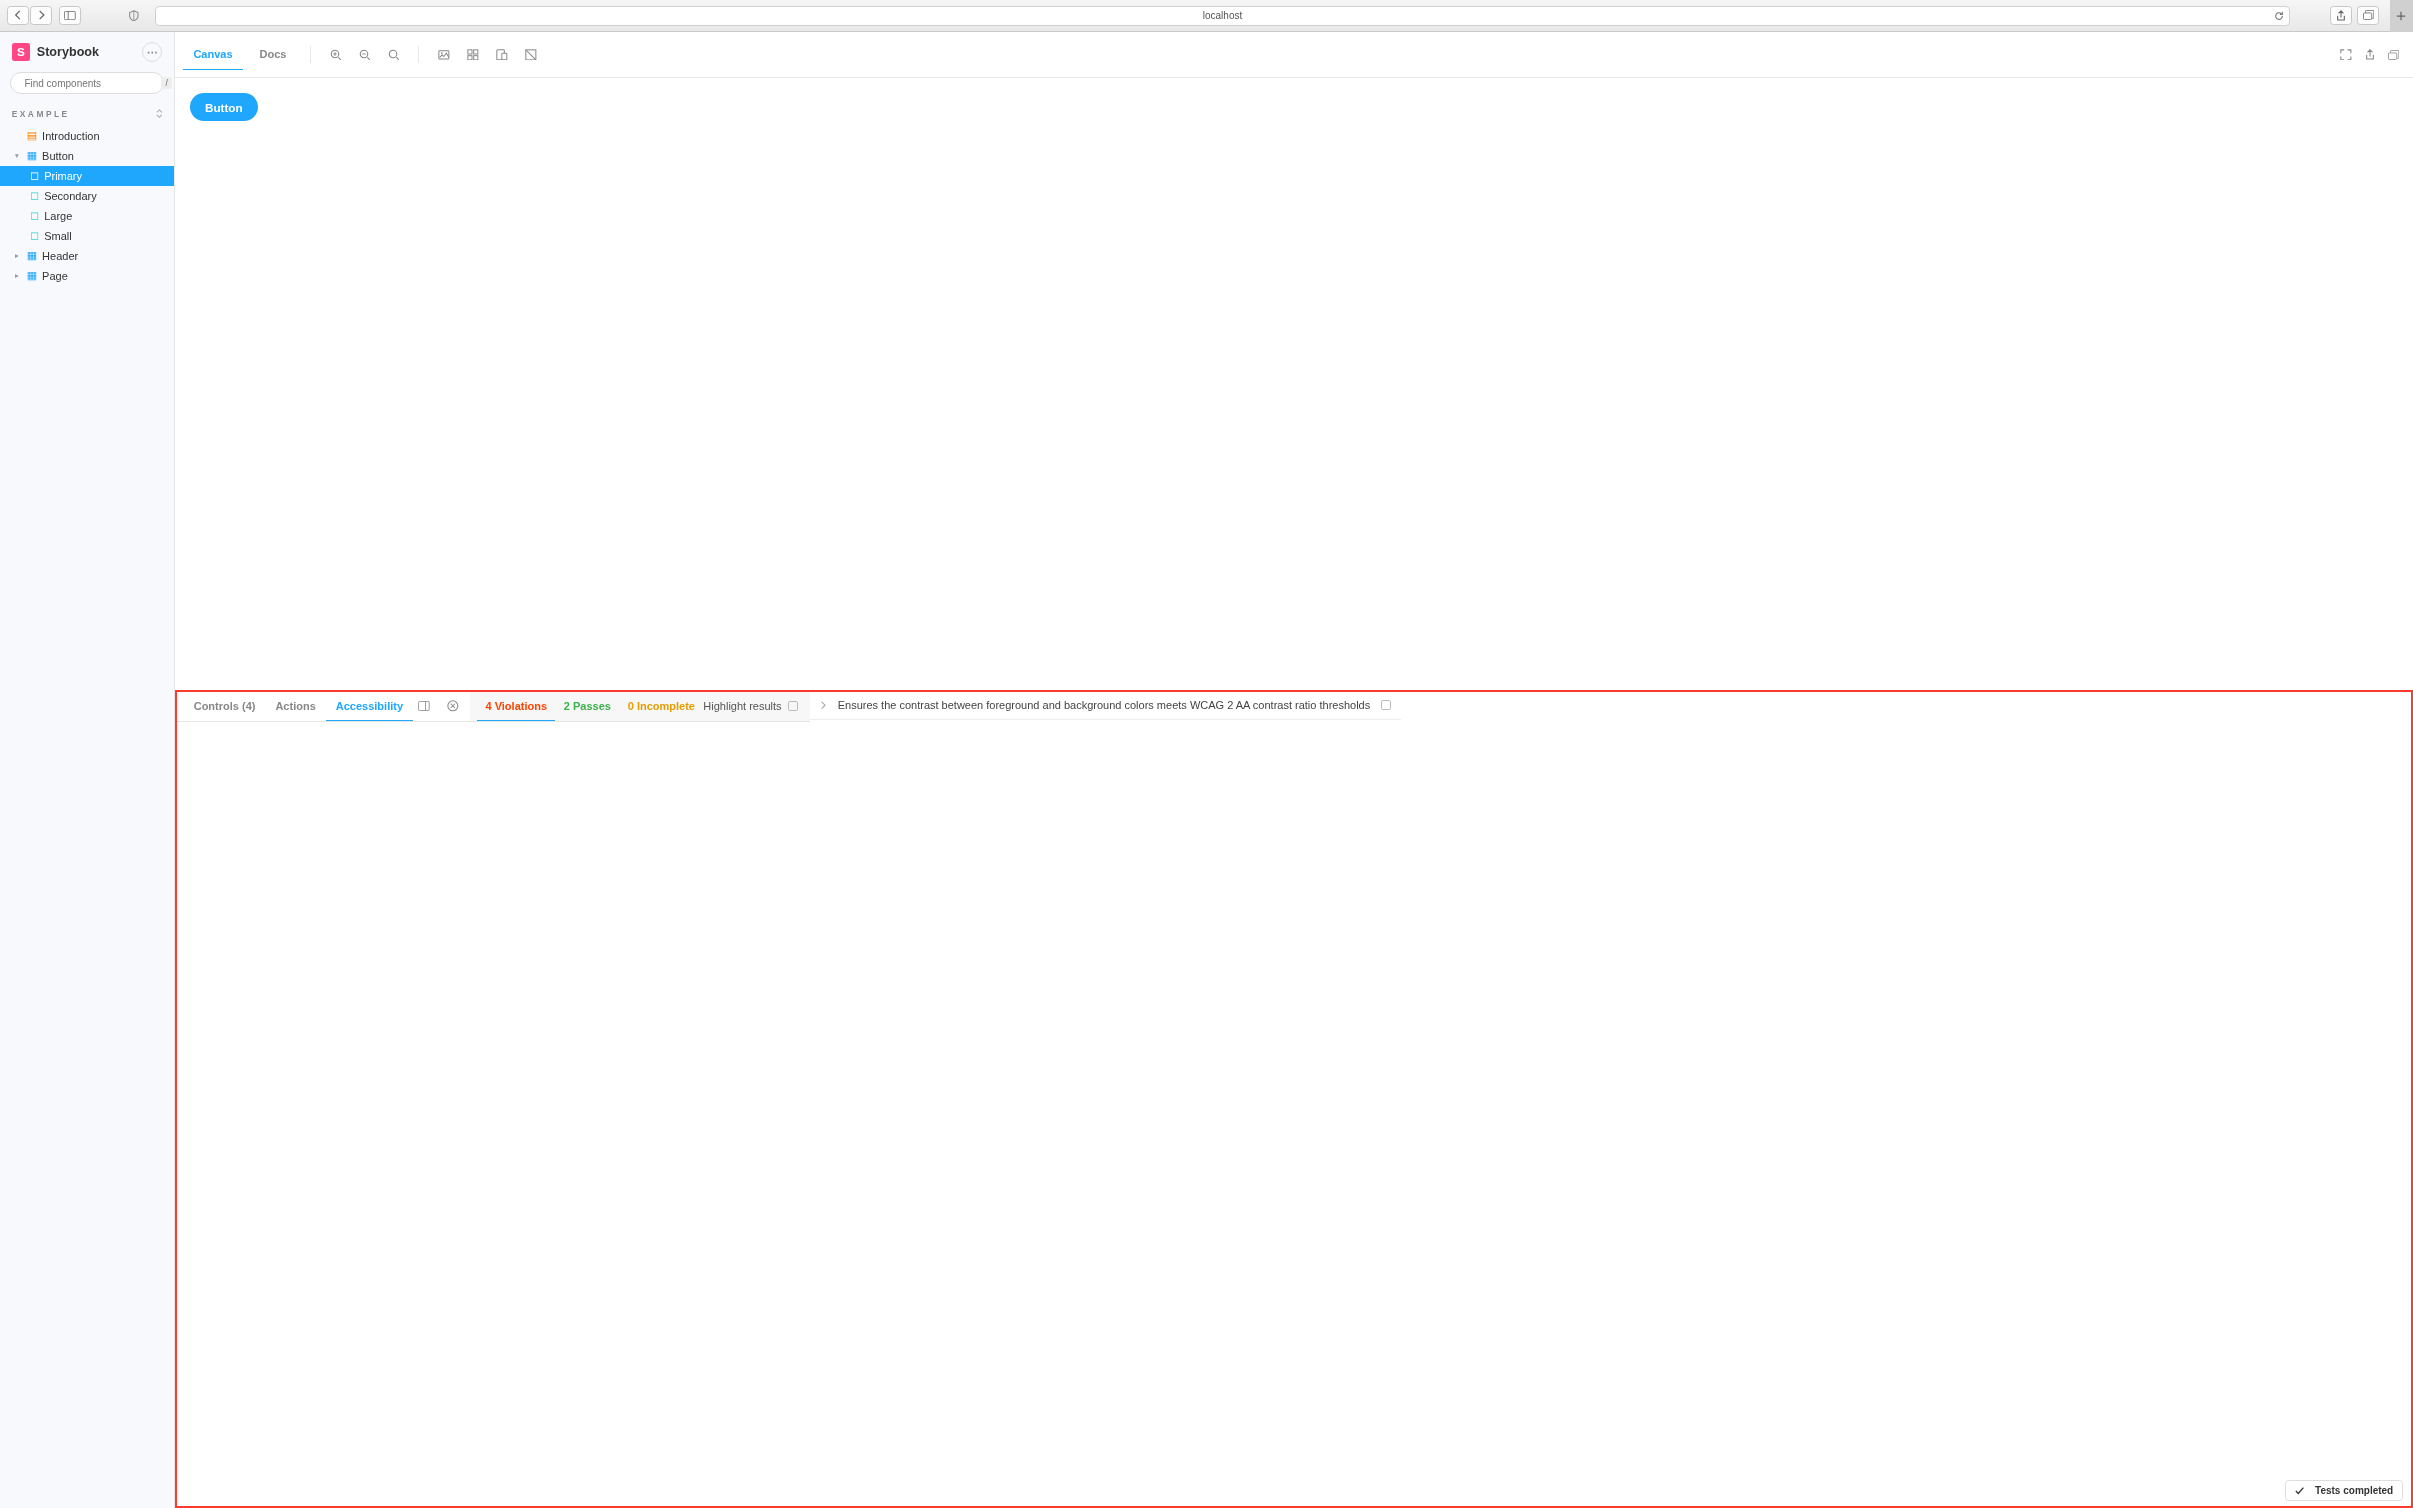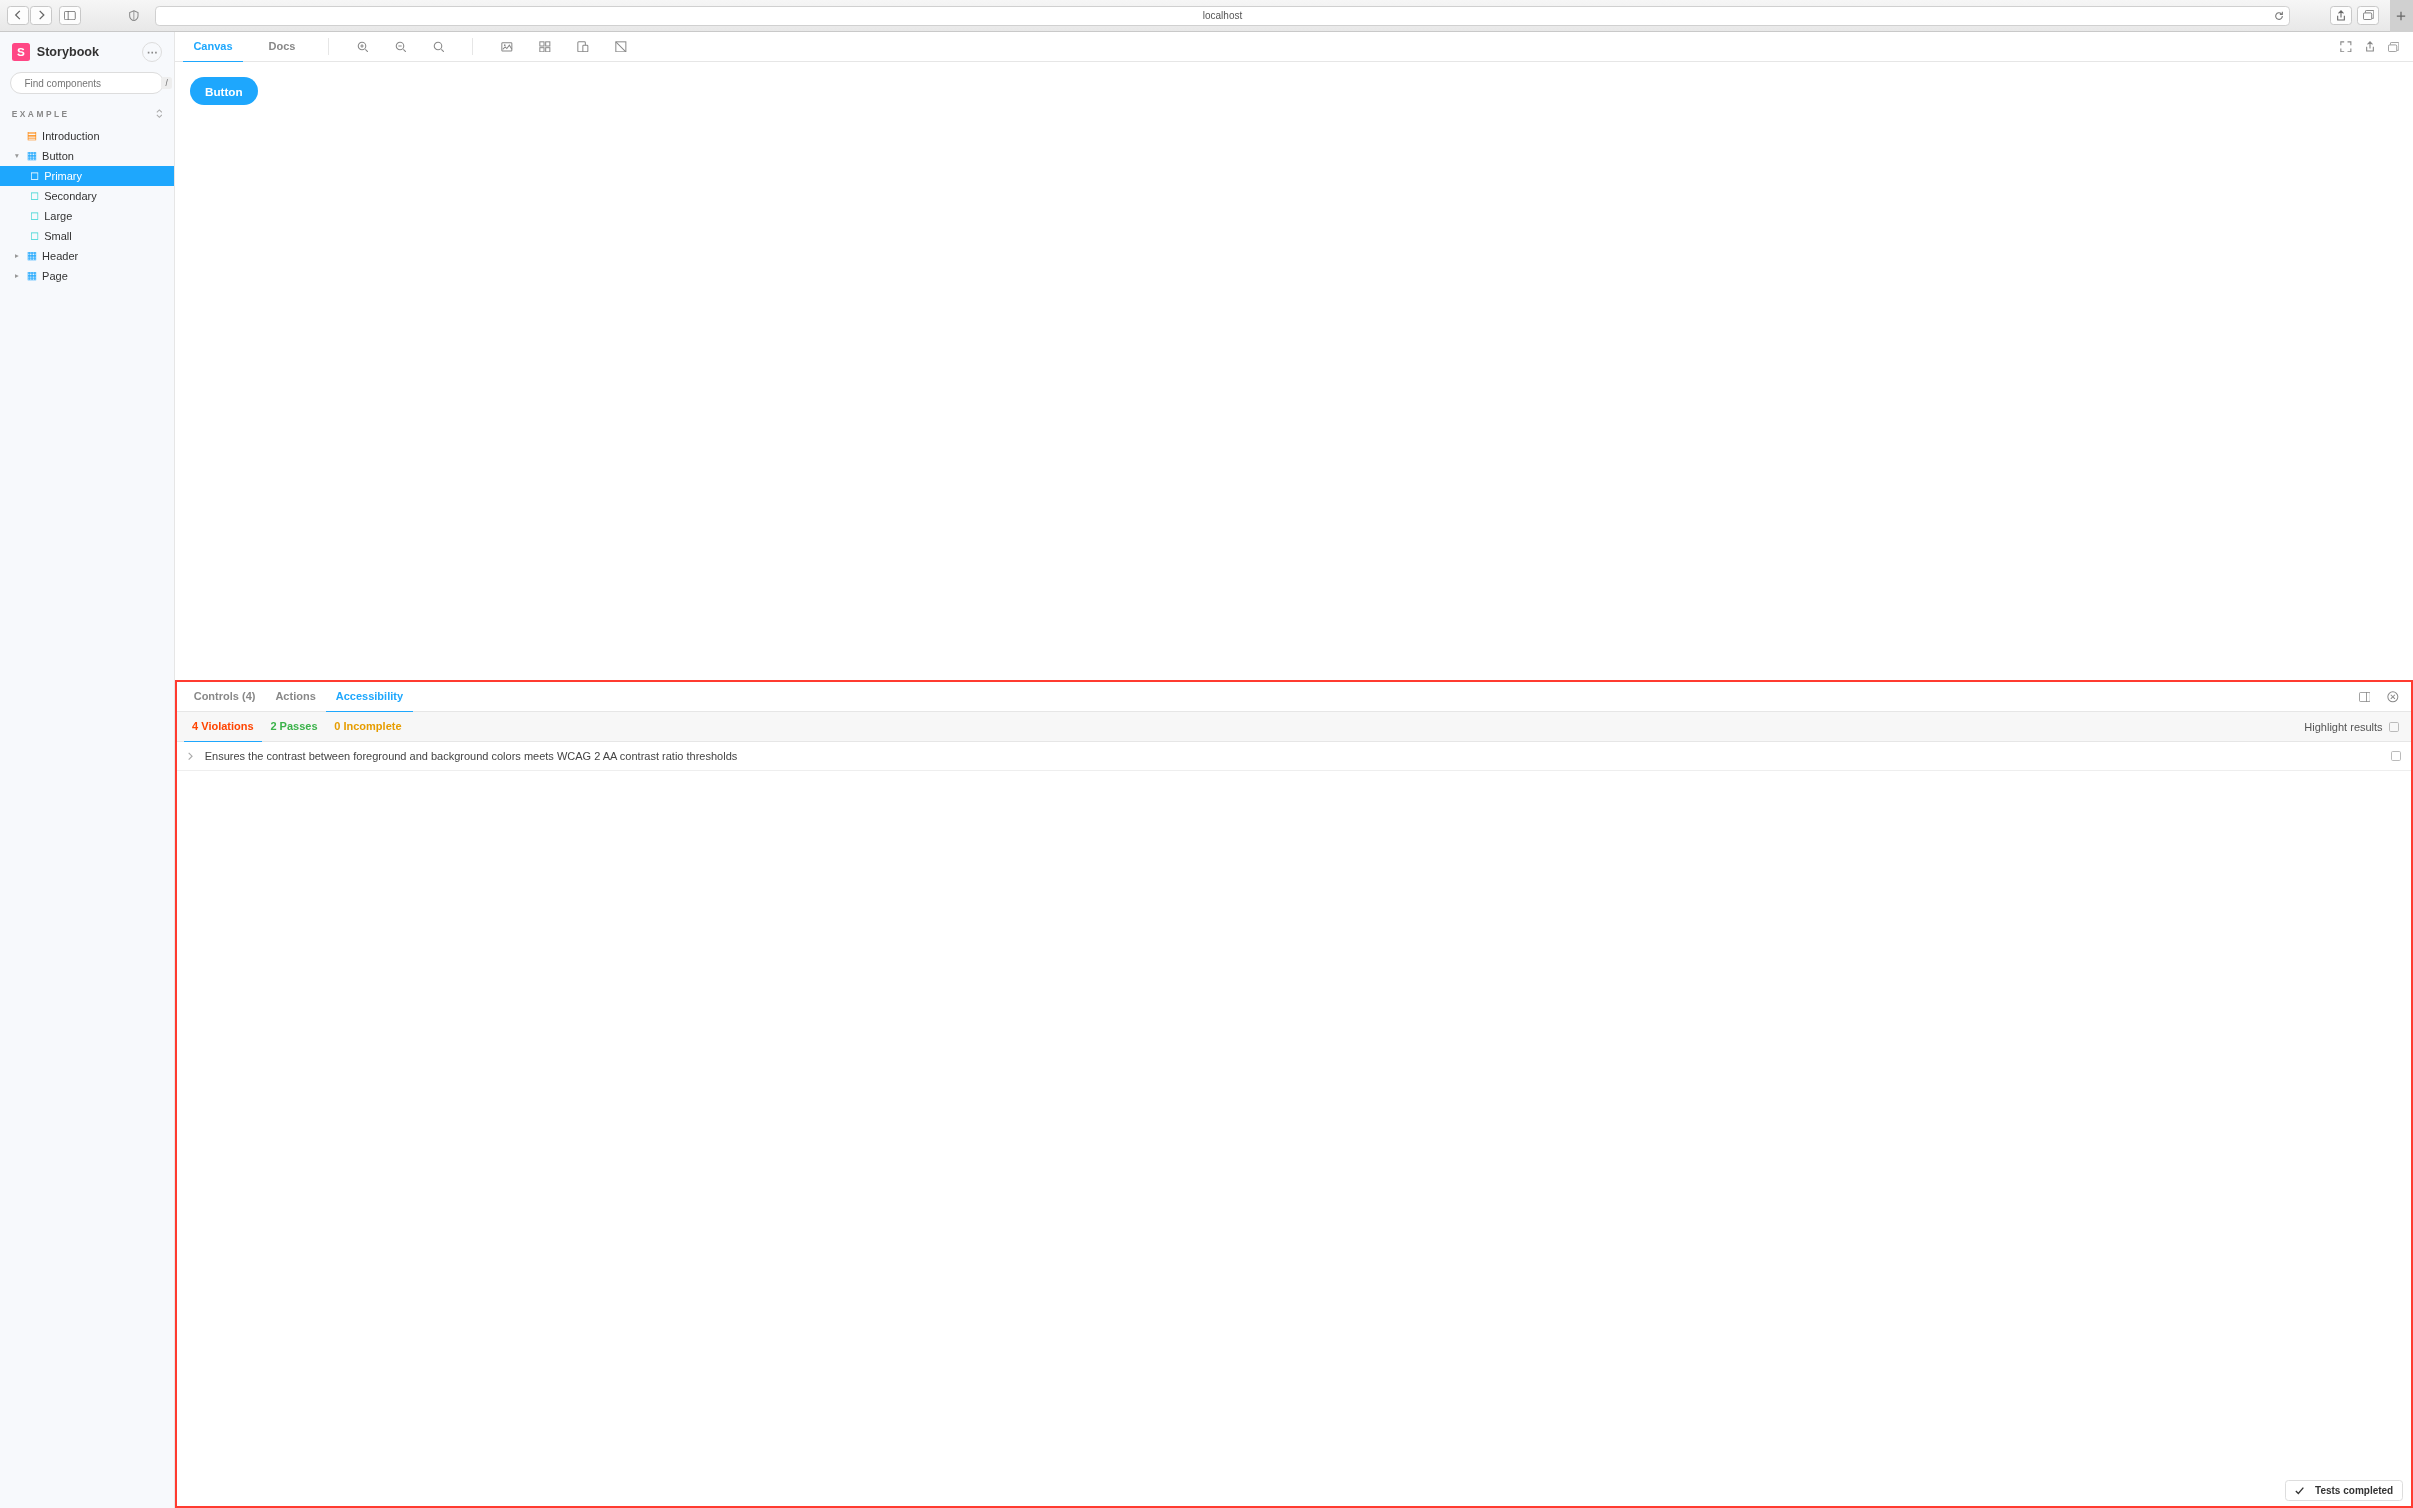--- a/index.html
+++ b/index.html
@@ -42,33 +42,33 @@
 .tree li.depth1{padding-left:15px}
 .tree li.depth2{padding-left:30px}
 .tree li.active{background:#1ea7fd;color:#fff}
 .tree .caret{width:6.7px;color:#999;font-size:7.5px}
 .ico-doc{color:#ff8300}
 .ico-comp{color:#1ea7fd}
 .ico-story{color:#37d5d3}
 .active .ico-story{color:#fff}
 
 
-.toolbar{height:30px;border-bottom:0.8px solid #e6e6e6;display:flex;align-items:center;padding:0 8.4px;gap:16px}
+.toolbar{height:46px;border-bottom:0.8px solid #e6e6e6;display:flex;align-items:center;padding:0 8.4px;gap:7px}
 .tab{height:30px;padding:0 10px;display:flex;align-items:center;font-size:11px;font-weight:700;color:#888;border-bottom:1.7px solid transparent}
 .tab.active{color:#1ea7fd;border-bottom-color:#1ea7fd}
 .sep{width:0.8px;height:17px;background:#e6e6e6;margin:0 6.7px}
 .tool-ico{width:22px;height:22px;display:flex;align-items:center;justify-content:center;color:#888}
 .toolbar-right{margin-left:auto;display:flex;gap:1.7px}
 
 
 .canvas{flex:1;background:#fff;padding:15px;overflow:auto}
 .demo-btn{display:inline-block;background:#1ea7fd;color:#fff;border:0;border-radius:17px;padding:7.5px 15px;font-weight:700;font-size:11.7px}
 
 
-.addons{border-top:0.8px solid #e6e6e6;border:2.5px solid #ff3b30;border-top-width:2.5px;display:flex;flex-direction:column;flex:1.4;position:relative}
+.addons{border-top:0.8px solid #e6e6e6;border:2.5px solid #ff3b30;border-top-width:2.5px;display:flex;flex:1.4;position:relative}
 .addon-tabs{height:30px;display:flex;align-items:center;padding:0 6.7px;border-bottom:0.8px solid #e6e6e6}
 .addon-tab{height:30px;padding:0 10px;display:flex;align-items:center;font-size:11px;font-weight:700;color:#888;border-bottom:1.7px solid transparent}
 .addon-tab.active{color:#1ea7fd;border-bottom-color:#1ea7fd}
 .addon-tools{margin-left:auto;display:flex;gap:6.7px;color:#888}
 
 
 .sub-tabs{height:30px;background:#f7f7f7;display:flex;align-items:center;padding:0 6.7px;border-bottom:0.8px solid #e6e6e6}
 .sub-tab{height:30px;padding:0 8.4px;display:flex;align-items:center;font-size:11px;font-weight:700;border-bottom:1.7px solid transparent}
 .sub-tab.violations{color:#ff4400}
 .sub-tab.violations.active{border-bottom-color:#1ea7fd}

